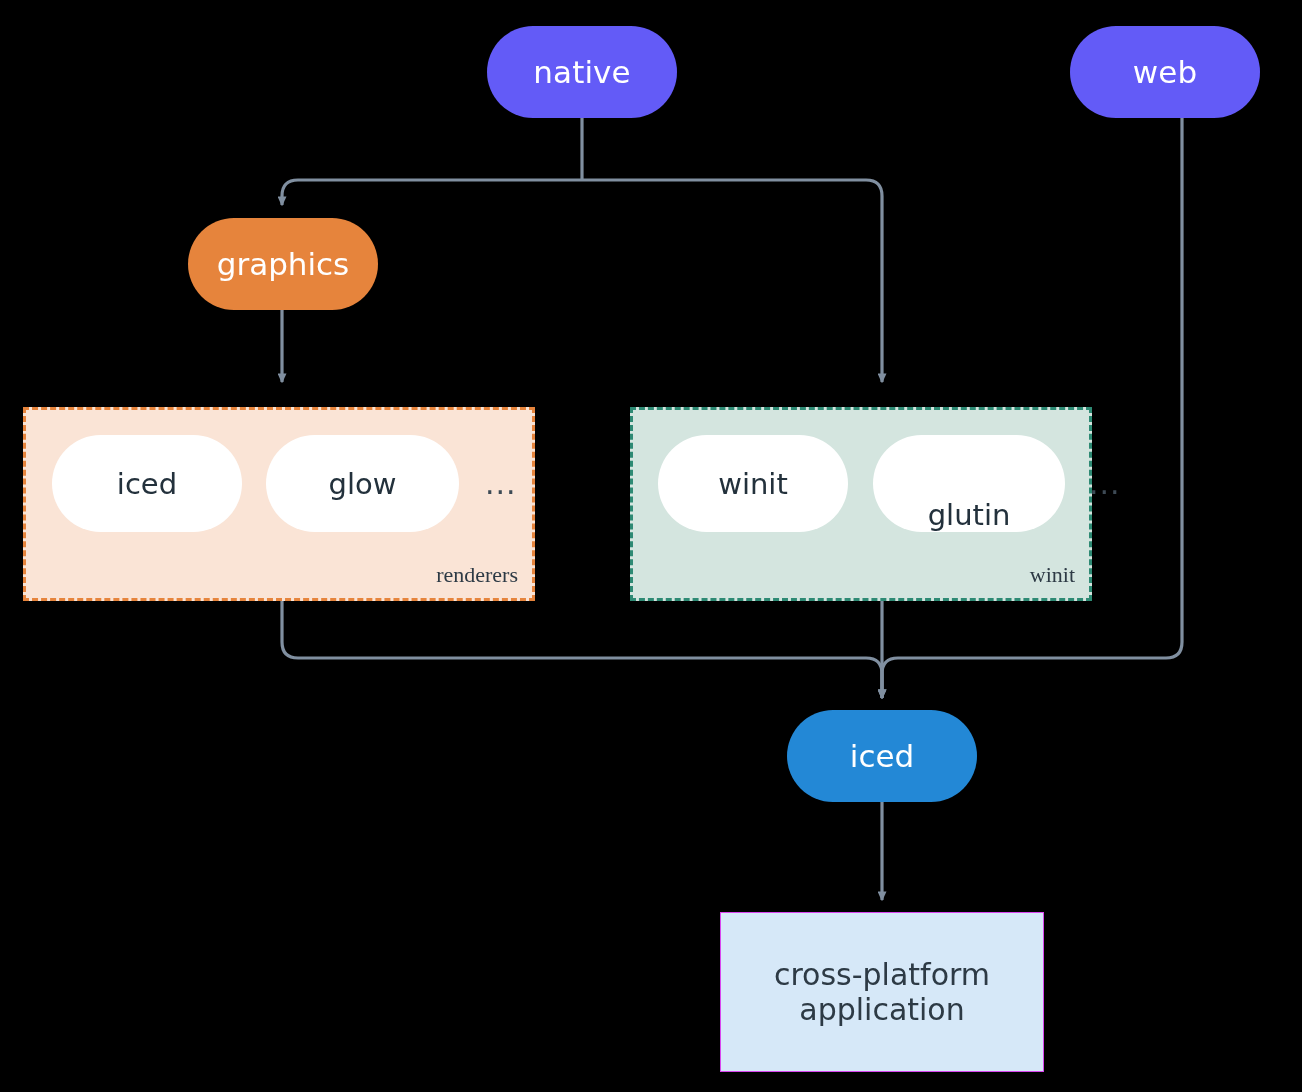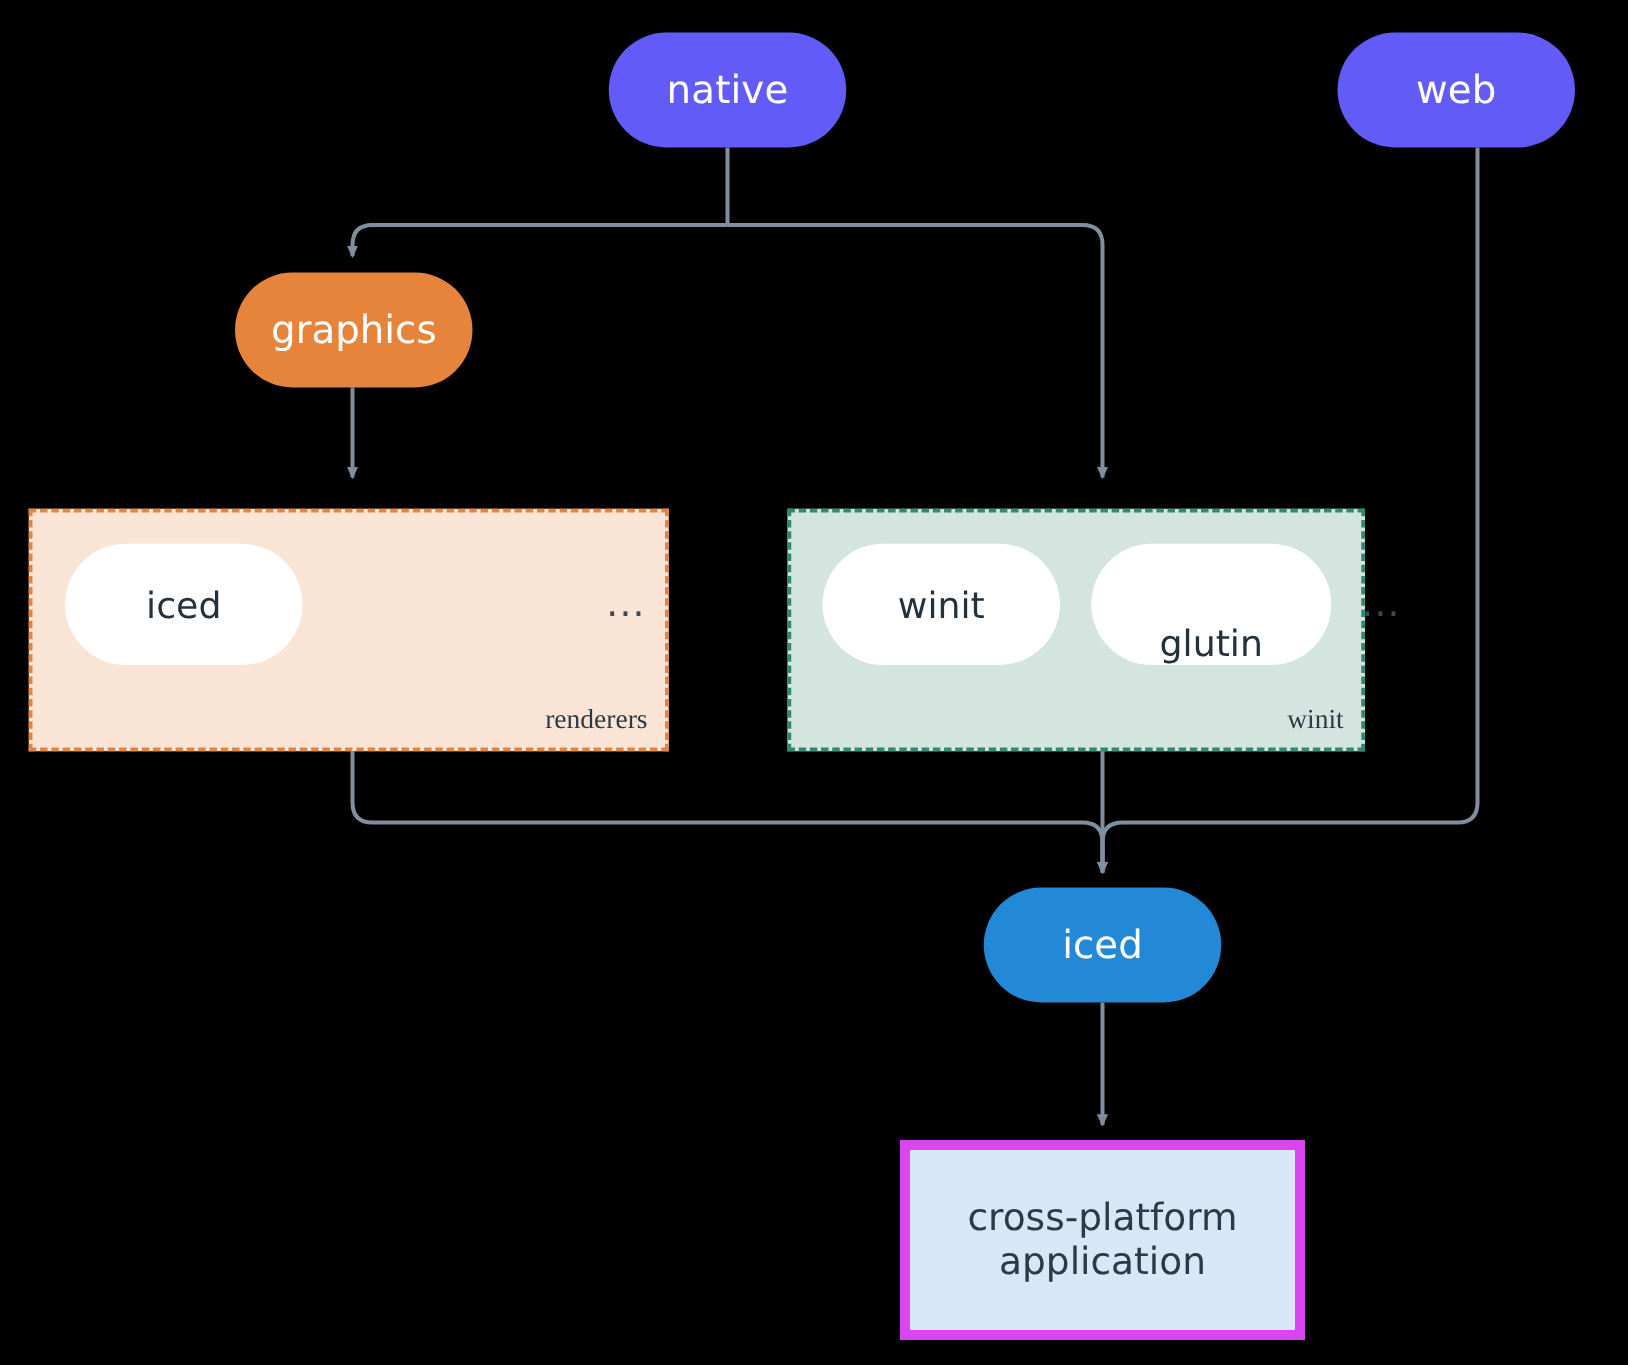--- a/index.html
+++ b/index.html
@@ -82,21 +82,21 @@
     color: #ffffff;
     font-size: 31px;
   }
   
   #node-application {
     left: 720px;
     top: 912px;
     width: 324px;
     height: 160px;
     background: #D6E8F8;
-    border: 8px solid #d946ef;
+    border: 1px solid #d946ef;
     color: #2D3A45;
     font-size: 30px;
     line-height: 1.55;
   }
   
   .cluster {
     position: absolute;
     box-sizing: border-box;
     z-index: 1;
   }
@@ -193,20 +193,23 @@
   </div>
 
   <div class="node pill" id="node-graphics">
     <span class="node-label">graphics</span>
   </div>
 
   <div class="cluster" id="cluster-renderers">
     <div class="member-pill" id="member-wgpu">
       <span>iced</span>
     </div>
+    <div class="member-pill" id="member-glow">
+      <span>glow</span>
+    </div>
     <span class="ellipsis-label" id="ellipsis-renderers">...</span>
     <span class="cluster-label">renderers</span>
   </div>
 
   <div class="cluster" id="cluster-shells">
     <div class="member-pill" id="member-winit">
       <span>winit</span>
     </div>
     <div class="member-pill" id="member-glutin">
       <span>glutin</span>

